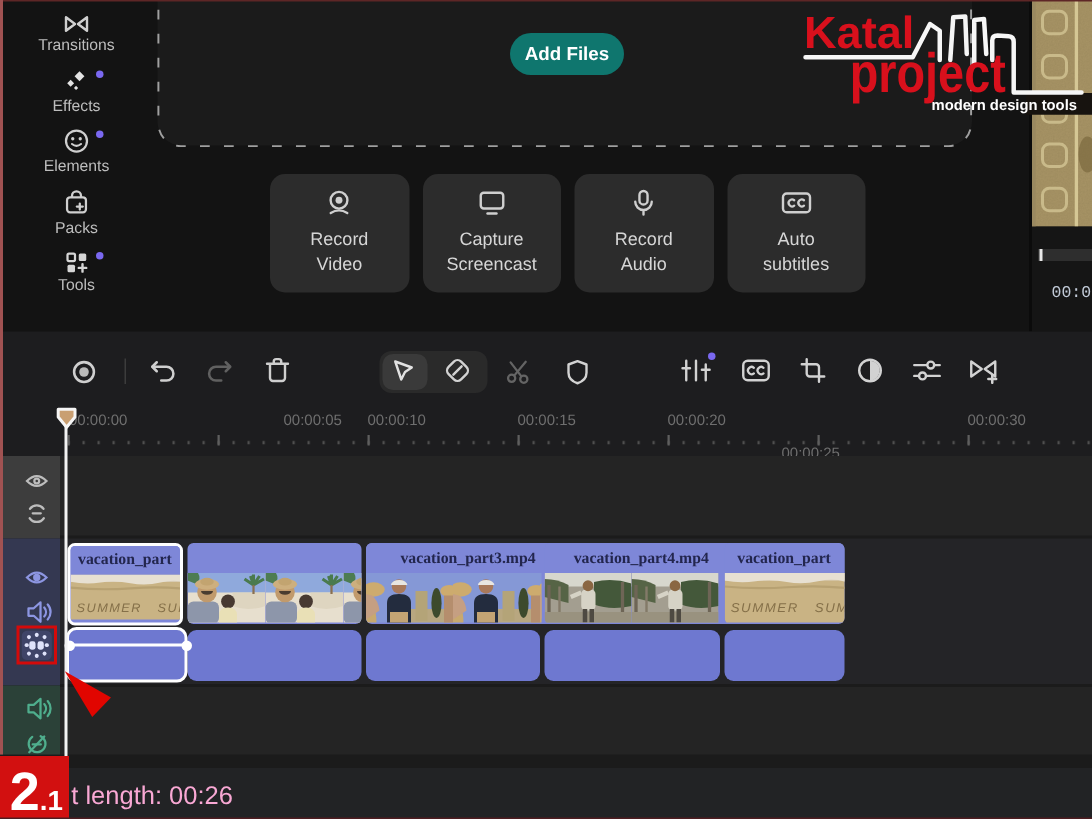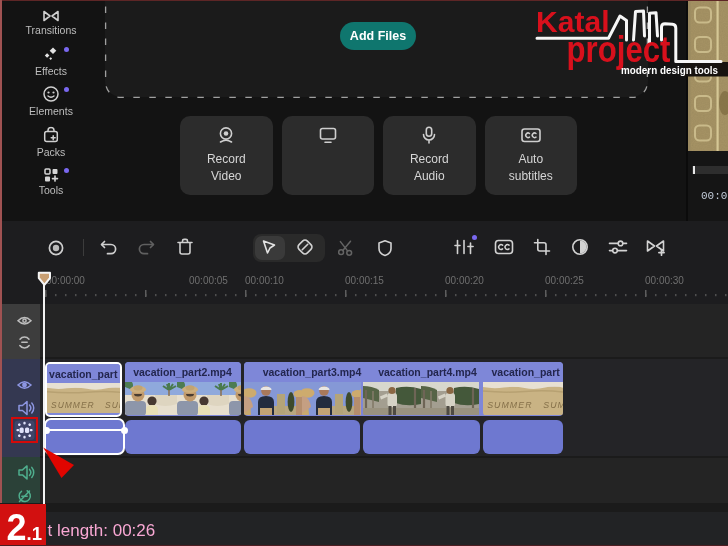--- a/index.html
+++ b/index.html
@@ -7,21 +7,21 @@
        font-family:"Liberation Sans",sans-serif;position:relative;}
   .abs{position:absolute;}
   .navlab{position:absolute;width:102px;text-align:center;color:#bdbdbd;font-size:10.5px;left:0;}
   .navico{position:absolute;left:51px;transform:translate(-50%,-50%);}
   .dot{position:absolute;width:5px;height:5px;border-radius:50%;background:#7a68f0;}
   .card{position:absolute;top:116px;width:92.5px;height:79px;background:#2c2c2c;border-radius:10px;}
   .cardlab{position:absolute;top:35px;left:0;width:100%;text-align:center;color:#d6d6d6;font-size:12px;line-height:16.5px;}
   .cardico{position:absolute;top:10px;left:50%;transform:translateX(-50%);}
   .tbico{position:absolute;transform:translate(-50%,-50%);}
   .rlab{position:absolute;top:274.5px;color:#6f6f6f;font-size:10px;white-space:pre;}
-  .clip{position:absolute;top:362px;height:54px;border-radius:4px;overflow:hidden;background:#7e87d8;}
+  .clip{position:absolute;top:362px;height:54px;border-radius:4px;overflow:hidden;background:#7e87d8;font-family:Liberation Serif, serif;}
   .chead{position:absolute;top:0;left:0;width:100%;height:20px;background:#7e87d8;
          color:#23264e;font-size:10.5px;font-weight:bold;text-align:center;line-height:21px;
          white-space:nowrap;overflow:hidden;}
   .cthumb{position:absolute;top:20px;left:0;right:0;height:32.5px;}
   .audio{position:absolute;top:419.5px;height:34px;background:#6e78d0;border-radius:6px;}
 </style>
 </head>
 <body>
 
 <div class="abs" style="left:0;top:0;width:728px;height:221px;background:#131313;"></div>
@@ -73,20 +73,21 @@
     <circle cx="10" cy="7.5" r="2.3" fill="#cfcfcf"></circle>
     <path d="M4.5 16 Q10 12.5 15.5 16" fill="none" stroke="#cfcfcf" stroke-width="1.6" stroke-linecap="round"></path>
   </svg>
   <div class="cardlab">Record<br>Video</div>
   </div>
 <div class="card" style="left:281.5px;">
   <svg class="cardico" width="20" height="18" viewBox="0 0 20 18">
     <rect x="2.5" y="2.5" width="15" height="10.5" rx="2" fill="none" stroke="#cfcfcf" stroke-width="1.6"></rect>
     <path d="M7 16.3 h6" stroke="#cfcfcf" stroke-width="1.6" stroke-linecap="round"></path>
   </svg>
+  <div class="cardlab">Capture<br>Screencast</div>
   </div>
 <div class="card" style="left:383px;">
   <svg class="cardico" width="20" height="18" viewBox="0 0 20 18">
     <rect x="7.3" y="1.3" width="5.4" height="9" rx="2.7" fill="none" stroke="#cfcfcf" stroke-width="1.6"></rect>
     <path d="M4.5 8.5 a5.5 5.5 0 0 0 11 0 M10 14 v3" fill="none" stroke="#cfcfcf" stroke-width="1.6" stroke-linecap="round"></path>
   </svg>
   <div class="cardlab">Record<br>Audio</div>
   </div>
 <div class="card" style="left:484.5px;">
   <svg class="cardico" width="22" height="18" viewBox="0 0 22 18">
@@ -207,21 +208,21 @@
 <svg class="tbico" style="left:655.5px;top:247.3px;" width="21" height="18" viewBox="0 0 21 18">
   <path d="M2 3 L9 8 L2 13 Z M18 3 L11 8 L18 13 Z" fill="none" stroke="#d2d2d2" stroke-width="1.6" stroke-linejoin="round"></path>
   <path d="M16 12 v5.2 M13.4 14.6 h5.2" stroke="#d2d2d2" stroke-width="1.7" stroke-linecap="round"></path>
 </svg>
 
 <div class="rlab" style="left:46px;">00:00:00</div>
 <div class="rlab" style="left:145px;padding-left:44px;">00:00:05</div>
 <div class="rlab" style="left:245px;">00:00:10</div>
 <div class="rlab" style="left:345px;">00:00:15</div>
 <div class="rlab" style="left:445px;">00:00:20</div>
-<div class="rlab" style="left:545px;">00:00:25</div>
+<div class="rlab" style="left:521px;margin-top:22px;">00:00:25</div>
 <div class="rlab" style="left:645px;">00:00:30</div>
 <svg id="ticks" class="abs" style="left:45px;top:289px;" width="683" height="9" viewBox="0 0 683 9">
   <defs>
     <pattern id="mt" width="10" height="9" patternUnits="userSpaceOnUse">
       <rect x="0" y="5" width="1.5" height="2.2" fill="#4f4f4f"></rect>
     </pattern>
   </defs>
   <rect x="0" y="0" width="683" height="9" fill="url(#mt)"></rect>
   <g fill="#5e5e5e">
     <rect x="0" y="1" width="1.5" height="7"></rect>
@@ -340,21 +341,20 @@
       <rect x="24.5" y="11" width="9.5" height="14" rx="3" fill="#d6d3c6"></rect>
       <circle cx="29" cy="8.5" r="3.6" fill="#8a6743"></circle>
       <path d="M24.5 13 l-7 3" stroke="#d6d3c6" stroke-width="3"></path>
       <rect x="25.5" y="24" width="3" height="9" fill="#4e4a42"></rect>
       <rect x="30" y="24" width="3" height="9" fill="#4e4a42"></rect>
     </symbol>
   </defs>
 </svg>
 
 <div class="clip" style="left:124.5px;width:116px;">
-  <div class="chead">vacation_part2.mp4</div>
   <svg class="cthumb" width="116" height="34" preserveAspectRatio="none">
     <use href="#t-couple" x="0" y="0" width="52" height="34"></use>
     <use href="#t-couple" x="52" y="0" width="52" height="34"></use>
     <use href="#t-couple" x="104" y="0" width="52" height="34"></use>
   </svg>
 </div>
 <div class="clip" style="left:243.5px;width:137px;">
   <div class="chead">vacation_part3.mp4</div>
   <svg class="cthumb" width="117" height="34" preserveAspectRatio="none">
     <use href="#t-tusc" x="0" y="0" width="58" height="34"></use>

